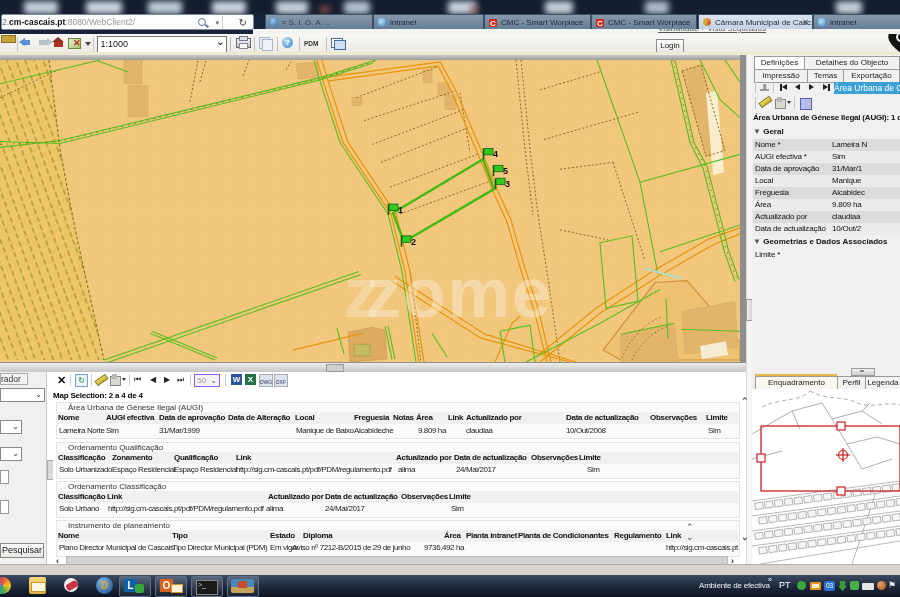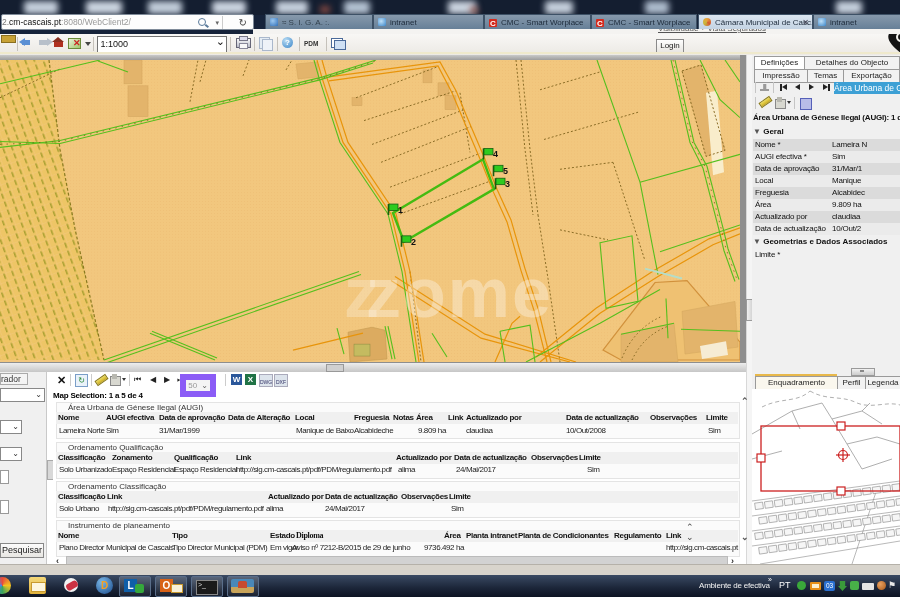--- a/index.html
+++ b/index.html
@@ -71,21 +71,21 @@
     <div class="blob" style="left:344px;top:1px;width:26px;height:13px;background:#b4c2d2;"></div>
     <div class="blob" style="left:448px;top:1px;width:28px;height:13px;background:#ccd5e1;"></div>
     <div class="blob" style="left:545px;top:1px;width:28px;height:13px;background:#c6d0dd;"></div>
     <div class="blob" style="left:645px;top:1px;width:24px;height:13px;background:#aebccd;"></div>
     <div class="blob" style="left:836px;top:1px;width:26px;height:13px;background:#c6d0dd;"></div>
     <div class="blob" style="left:320px;top:6px;width:10px;height:7px;background:#8a4a42;"></div>
     <div class="blob" style="left:470px;top:7px;width:8px;height:6px;background:#8a4a42;"></div>
   </div>
   <div class="abs" style="left:0;top:15px;width:900px;height:19px;background:#16233a;"></div>
   <div id="addr" class="abs">
-    <span style="color:#777;">2.</span><span style="color:#111;font-weight:normal;text-align:center;">cm-cascais.pt</span><span style="color:#999;">:8080/WebClient2/</span>
+    <span style="color:#777;">2.</span><span style="color:#111;font-weight:bold;text-align:center;">cm-cascais.pt</span><span style="color:#999;">:8080/WebClient2/</span>
     <span style="position:absolute;right:47px;top:3px;width:6px;height:6px;border:1.5px solid #5a7a9a;border-radius:50%;"></span>
     <span style="position:absolute;right:44px;top:10px;width:4px;height:1.5px;background:#5a7a9a;transform:rotate(40deg);"></span>
     <span style="position:absolute;right:34px;top:0;color:#666;font-size:7px;">▾</span>
     <span style="position:absolute;right:30px;top:1px;width:1px;height:13px;background:#ccc;"></span>
     <span style="position:absolute;right:6px;top:0;color:#444;font-size:10px;">↻</span>
   </div>
   <div id="tabszone">
     <div class="tab" style="left:265px;width:106px;">
       <span class="fav" style="background:radial-gradient(circle at 35% 35%,#9cc8f0,#2f6fb8);"></span><span style="color:#33424f;">≈ S. I. G. A. :.</span>
     </div>
@@ -368,28 +368,28 @@
         <span style="position:absolute;left:42px;top:5px;width:11px;height:4px;background:linear-gradient(#f0e060,#c8a820);border:1px solid #8a7a1a;transform:rotate(-35deg);"></span>
         <span style="position:absolute;left:57px;top:4px;width:9px;height:8px;background:#d8d8d0;border:1px solid #888;"></span>
         <span style="position:absolute;left:59px;top:2px;width:5px;height:5px;background:#b8b8b0;"></span>
         <span style="position:absolute;left:69px;top:6px;width:0;height:0;border:2.5px solid transparent;border-top:3.5px solid #333;border-bottom:none;"></span>
         <span style="position:absolute;left:76px;top:2px;width:1px;height:12px;background:#ccc;"></span>
         <span style="position:absolute;left:81px;top:3px;font-size:8px;color:#222;">⏮</span>
         <span style="position:absolute;left:97px;top:3px;font-size:8px;color:#222;">◀</span>
         <span style="position:absolute;left:111px;top:3px;font-size:8px;color:#222;">▶</span>
         <span style="position:absolute;left:124px;top:3px;font-size:8px;color:#222;">⏭</span>
         <span style="position:absolute;left:137px;top:2px;width:1px;height:12px;background:#ccc;"></span>
-        <span style="position:absolute;left:127px;top:2px;width:24px;height:11px;border:6px solid #8b5cf6;background:#f4f4f4;color:#999;font-size:8px;line-height:11px;">&nbsp;50<span style="position:absolute;right:2px;top:0;color:#666;">⌄</span></span>
+        <span style="position:absolute;left:141px;top:2px;width:24px;height:11px;border:1px solid #8b5cf6;background:#f4f4f4;color:#999;font-size:8px;line-height:11px;">&nbsp;50<span style="position:absolute;right:2px;top:0;color:#666;">⌄</span></span>
         <span style="position:absolute;left:172px;top:2px;width:1px;height:12px;background:#ccc;"></span>
         <span style="position:absolute;left:178px;top:2px;width:11px;height:11px;background:#2b579a;color:#fff;font-size:8px;font-weight:bold;text-align:center;line-height:11px;">W</span>
         <span style="position:absolute;left:192px;top:2px;width:11px;height:11px;background:#217346;color:#fff;font-size:8px;font-weight:bold;text-align:center;line-height:11px;">X</span>
         <span style="position:absolute;left:206px;top:2px;width:12px;height:11px;border:1px solid #aab;background:#dde4ec;font-size:5px;color:#336;text-align:center;line-height:14px;">DWG</span>
         <span style="position:absolute;left:221px;top:2px;width:12px;height:11px;border:1px solid #aab;background:#dde4ec;font-size:5px;color:#336;text-align:center;line-height:14px;">DXF</span>
       </div>
-      <div class="abs" style="left:0;top:19px;font-weight:bold;font-size:8px;color:#000;letter-spacing:-0.2px;">Map Selection: 1 a 5 de 4</div>
+      <div class="abs" style="left:0;top:19px;font-weight:bold;font-size:8px;color:#000;letter-spacing:-0.2px;">Map Selection: 2 a 4 de 4</div>
 
       <div class="abs" style="left:3px;top:30px;width:682px;height:35px;border:1px solid #e4e4e4;background:#fbfbfb;"></div>
       <div class="abs" style="left:12px;top:31px;font-size:8px;color:#333;background:#fbfbfb;padding:0 3px;">Área Urbana de Génese Ilegal (AUGI)</div>
       <div class="abs" style="left:3px;top:40px;width:682px;height:12px;background:#f0f0f0;"></div>
       <div class="shdr" style="left:5px;top:41px;">Nome</div>
       <div class="shdr" style="left:53px;top:41px;">AUGI efectiva</div>
       <div class="shdr" style="left:106px;top:41px;">Data de aprovação</div>
       <div class="shdr" style="left:175px;top:41px;">Data de Alteração</div>
       <div class="shdr" style="left:242px;top:41px;">Local</div>
       <div class="shdr" style="left:301px;top:41px;">Freguesia</div>
@@ -443,21 +443,21 @@
       <div class="scell" style="left:213px;top:132px;">alima</div>
       <div class="scell" style="left:272px;top:132px;">24/Mai/2017</div>
       <div class="scell" style="left:398px;top:132px;">Sim</div>
 
       <div class="abs" style="left:3px;top:148px;width:682px;height:35px;border:1px solid #e4e4e4;background:#fbfbfb;"></div>
       <div class="abs" style="left:12px;top:149px;font-size:8px;color:#333;background:#fbfbfb;padding:0 3px;">Instrumento de planeamento</div>
       <div class="abs" style="left:3px;top:158px;width:682px;height:12px;background:#f0f0f0;"></div>
       <div class="shdr" style="left:5px;top:159px;">Nome</div>
       <div class="shdr" style="left:119px;top:159px;">Tipo</div>
       <div class="shdr" style="left:217px;top:159px;">Estado</div>
-      <div class="shdr" style="left:243px;top:159px;font-family:Liberation Serif, serif;">Diploma</div>
+      <div class="shdr" style="left:250px;top:159px;">Diploma</div>
       <div class="shdr" style="left:391px;top:159px;">Área</div>
       <div class="shdr" style="left:413px;top:159px;">Planta intranet</div>
       <div class="shdr" style="left:465px;top:159px;">Planta de Condicionantes</div>
       <div class="shdr" style="left:561px;top:159px;">Regulamento</div>
       <div class="shdr" style="left:613px;top:159px;">Link</div>
       <div class="scell" style="left:6px;top:171px;">Plano Director Municipal de Cascais</div>
       <div class="scell" style="left:119px;top:171px;">Tipo Director Municipal (PDM)</div>
       <div class="scell" style="left:217px;top:171px;">Em vigor</div>
       <div class="scell" style="left:239px;top:171px;">Aviso nº 7212-B/2015 de 29 de junho</div>
       <div class="scell" style="left:371px;top:171px;">9736.492 ha</div>

